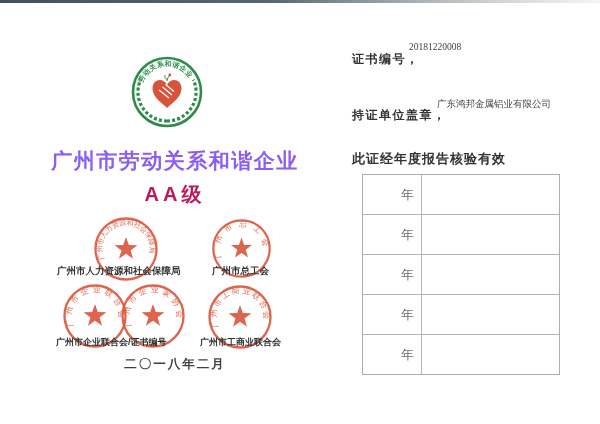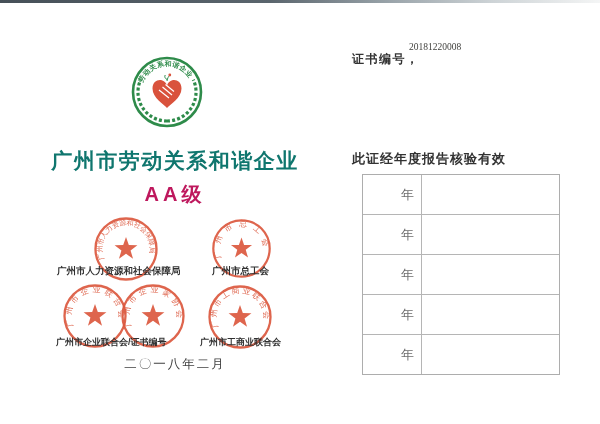--- a/index.html
+++ b/index.html
@@ -3,28 +3,28 @@
 <meta charset="utf-8">
 <style>
   html,body{margin:0;padding:0;background:#ffffff;}
   #page{position:relative;width:600px;height:424px;background:#fff;overflow:hidden;
         font-family:"Liberation Sans",sans-serif;}
   
   #scan-edge{position:absolute;left:0;top:0;width:600px;height:3px;
     background:linear-gradient(to right,#465058 0%,#5a656d 45%,#9aa4aa 65%,#cdd3d6 82%,#f4f5f5 100%);}
   
   .title1{position:absolute;left:10px;top:147px;width:330px;text-align:center;
-    font-size:21px;font-weight:bold;color:#0f766e;letter-spacing:1.5px;}
+    font-size:21px;font-weight:bold;color:#8b5cf6;letter-spacing:1.5px;}
   .title2{position:absolute;left:10px;top:181px;width:330px;text-align:center;
     font-size:20px;font-weight:bold;color:#be185d;letter-spacing:4px;}
   .stamp{position:absolute;color:#dc5a40;opacity:.93;}
   .stamp text{font-family:"Liberation Sans",sans-serif;}
   .seal-label{position:absolute;font-size:9.5px;font-weight:bold;color:#2f2f2f;white-space:nowrap;}
   .date{position:absolute;left:0;top:356px;width:350px;text-align:center;
-    font-size:12.5px;font-weight:normal;color:#3f3f3f;letter-spacing:2px;}
+    font-size:12.5px;font-weight:bold;color:#3f3f3f;letter-spacing:2px;}
   
   .field-label{position:absolute;font-size:12px;font-weight:bold;color:#333;letter-spacing:1.5px;white-space:nowrap;margin-top:13px;}
   .field-value{position:absolute;font-size:9.5px;color:#42423f;font-family:"Liberation Serif",serif;white-space:nowrap;}
   .table-title{position:absolute;left:352px;top:150px;font-size:13px;font-weight:bold;color:#333;letter-spacing:1px;text-align:right;}
   .vtable{position:absolute;left:362px;top:174px;width:196px;border:1px solid #adadad;background:#fff;}
   .vrow{display:flex;height:39px;border-bottom:1px solid #b5b5b5;}
   .vrow:last-child{border-bottom:none;}
   .ycell{width:51px;border-right:1px solid #b5b5b5;display:flex;align-items:center;
     justify-content:flex-end;padding-right:7px;color:#6e6e6e;font-size:13px;}
   .blankcell{flex:1;}
@@ -108,20 +108,22 @@
   </svg>
 
   <div class="seal-label" style="left:56px;top:336px;font-size:9px;">广州市企业联合会/证书编号</div>
   <div class="seal-label" style="left:200px;top:336px;font-size:9px;">广州市工商业联合会</div>
 
   <div class="date">二〇一八年二月</div>
 
   <div class="field-label" style="left:352px;top:38px;">证书编号，</div>
   <div class="field-value" style="left:409px;top:42px;">20181220008</div>
 
+  <div class="field-label" style="left:352px;top:94px;">持证单位盖章，</div>
+  <div class="field-value" style="left:437px;top:98px;">广东鸿邦金属铝业有限公司</div>
 
   <div class="table-title">此证经年度报告核验有效</div>
 
   <div class="vtable">
     <div class="vrow">
       <div class="ycell">年</div>
       <div class="blankcell"></div>
     </div>
     <div class="vrow">
       <div class="ycell">年</div>

